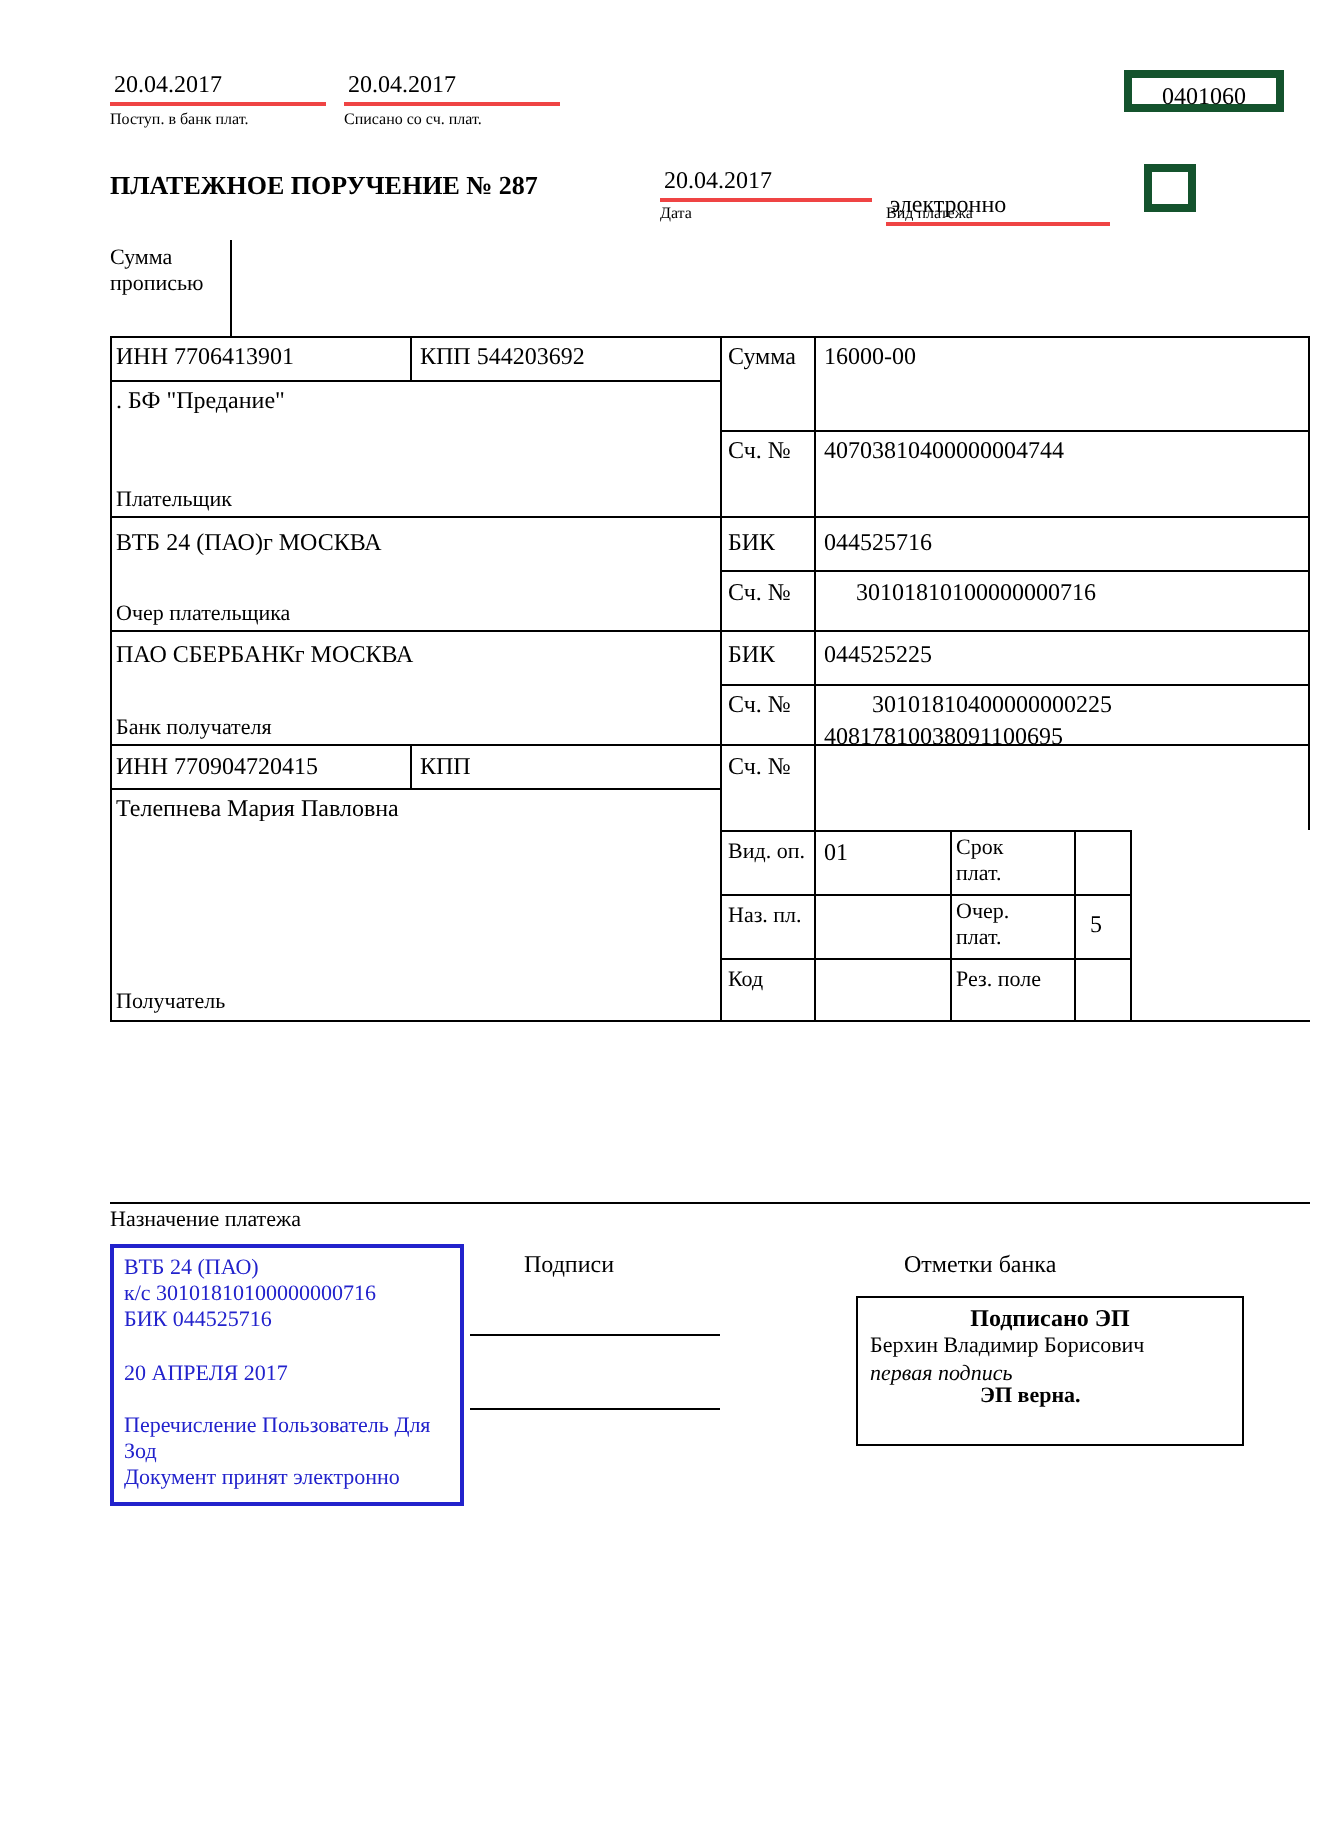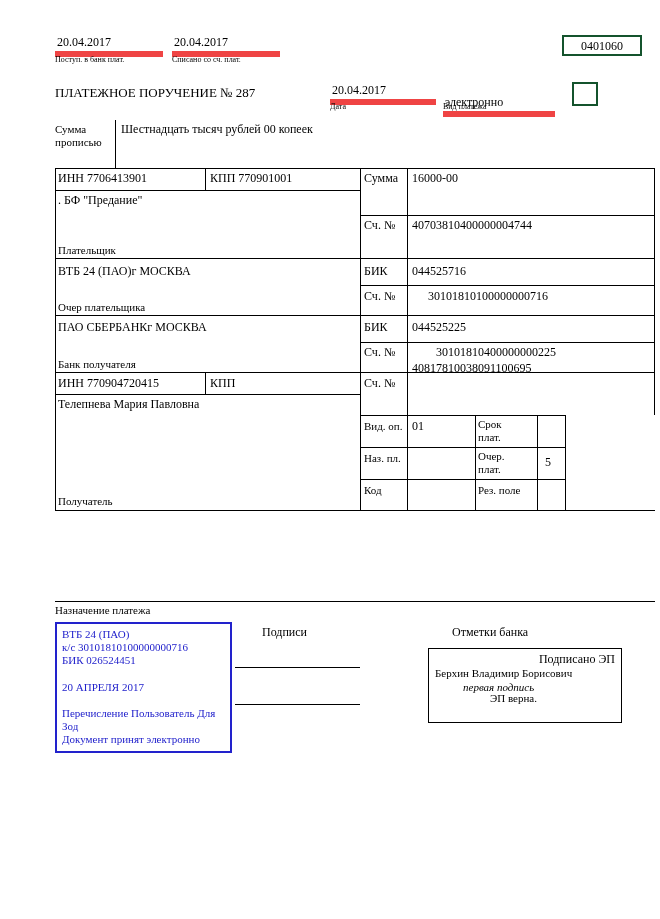--- a/index.html
+++ b/index.html
@@ -7,24 +7,24 @@
   .page {
     position:relative; width:660px; height:919px; background:#ffffff;
     font-family:"Liberation Serif","DejaVu Serif",serif; color:#000;
     overflow:hidden;
   }
   .t { position:absolute; font-size:12px; line-height:1.15; white-space:pre; }
   .wrap { white-space:normal; }
   .s11 { font-size:11px; }
   .s8  { font-size:8px; }
   .s13 { font-size:13px; }
-  .b { font-weight:normal; }
+  .b { font-weight:bold; }
   .i { font-style:italic; }
-  .field { position:absolute; border-bottom:6px solid #ef4444; font-size:12px; padding:0 2px 2px 2px; line-height:1.1; }
-  .box { position:absolute; border:2px solid #14532d;font-family:Liberation Serif, serif; }
+  .field { position:absolute; border-bottom:2px solid #ef4444; font-size:12px; padding:0 2px 2px 2px; line-height:1.1; }
+  .box { position:absolute; border:4px solid #14532d;font-family:Liberation Serif, serif; }
   .hline { position:absolute; height:1px; background:#000; }
   .vline { position:absolute; width:1px; background:#000; }
   .code-box { text-align:center; font-size:12px; line-height:19px; }
   .stamp-blue {
     position:absolute; left:55px; top:622px; width:177px; height:131px;
     border:2px solid #2222cc; color:#2222cc; padding:4px 5px;
     font-size:11px; line-height:1.2;
   }
   .stamp-blue div { white-space:normal; }
   .gap { margin-top:13px; }
@@ -43,21 +43,20 @@
 
   <div class="t s13 b" style="left:55px;top:86px">ПЛАТЕЖНОЕ ПОРУЧЕНИЕ № 287</div>
   <div class="field" style="left:330px;top:84px;width:106px">20.04.2017</div>
   <div class="t s8" style="left:330px;top:102px">Дата</div>
   <div class="field" style="left:443px;top:96px;width:112px">электронно</div>
   <div class="t s8" style="left:443px;top:102px">Вид платежа</div>
   <div class="box" style="left:572px;top:82px;width:26px;height:24px"></div>
 
   <div class="t s11 wrap" style="left:55px;top:123px;width:56px">Сумма прописью</div>
   <div class="vline" style="left:115px;top:120px;height:48px"></div>
-  <div class="t" style="left:121px;top:123px">Шестнадцать тысяч рублей 00 копеек</div>
 
   <div class="hline" style="left:55px;top:168px;width:600px"></div>
   <div class="hline" style="left:55px;top:190px;width:305px"></div>
   <div class="hline" style="left:360px;top:215px;width:295px"></div>
   <div class="hline" style="left:55px;top:258px;width:600px"></div>
   <div class="hline" style="left:360px;top:285px;width:295px"></div>
   <div class="hline" style="left:55px;top:315px;width:600px"></div>
   <div class="hline" style="left:360px;top:342px;width:295px"></div>
   <div class="hline" style="left:55px;top:372px;width:600px"></div>
   <div class="hline" style="left:55px;top:394px;width:305px"></div>
@@ -69,21 +68,21 @@
   <div class="vline" style="left:654px;top:168px;height:247px"></div>
   <div class="vline" style="left:360px;top:168px;height:342px"></div>
   <div class="vline" style="left:407px;top:168px;height:342px"></div>
   <div class="vline" style="left:205px;top:168px;height:22px"></div>
   <div class="vline" style="left:205px;top:372px;height:22px"></div>
   <div class="vline" style="left:475px;top:415px;height:95px"></div>
   <div class="vline" style="left:537px;top:415px;height:95px"></div>
   <div class="vline" style="left:565px;top:415px;height:95px"></div>
 
   <div class="t" style="left:58px;top:172px">ИНН 7706413901</div>
-  <div class="t" style="left:210px;top:172px">КПП 770901001</div>
+  <div class="t" style="left:210px;top:172px">КПП 544203692</div>
   <div class="t" style="left:364px;top:172px">Сумма</div>
   <div class="t" style="left:412px;top:172px">16000-00</div>
   <div class="t" style="left:58px;top:194px">. БФ "Предание"</div>
   <div class="t" style="left:364px;top:219px">Сч. №</div>
   <div class="t" style="left:412px;top:219px">40703810400000004744</div>
   <div class="t s11" style="left:58px;top:244px">Плательщик</div>
 
   <div class="t" style="left:58px;top:265px">ВТБ 24 (ПАО)г МОСКВА</div>
   <div class="t" style="left:364px;top:265px">БИК</div>
   <div class="t" style="left:412px;top:265px">044525716</div>
@@ -113,31 +112,31 @@
   <div class="t" style="left:545px;top:456px">5</div>
   <div class="t s11" style="left:364px;top:484px">Код</div>
   <div class="t s11 wrap" style="left:478px;top:484px;width:56px">Рез. поле</div>
 
   <div class="hline" style="left:55px;top:601px;width:600px"></div>
   <div class="t s11" style="left:55px;top:604px">Назначение платежа</div>
 
   <div class="stamp-blue" style="color: rgb(34, 34, 204); border-color: rgb(34, 34, 204);">
     <div>ВТБ 24 (ПАО)</div>
     <div>к/с 30101810100000000716</div>
-    <div>БИК 026524451</div>
+    <div>БИК 044525716</div>
     <div class="gap">20 АПРЕЛЯ 2017</div>
     <div class="gap">Перечисление Пользователь Для Зод</div>
     <div>Документ принят электронно</div>
   </div>
 
   <div class="t" style="left:262px;top:626px">Подписи</div>
   <div class="hline" style="left:235px;top:667px;width:125px"></div>
   <div class="hline" style="left:235px;top:704px;width:125px"></div>
 
   <div class="t" style="left:452px;top:626px">Отметки банка</div>
   <div class="ep-box">
-    <div class="b" style="text-align:right;font-size:12px">Подписано ЭП</div>
+    <div class="b" style="text-align:center;font-size:12px">Подписано ЭП</div>
     <div>Берхин Владимир Борисович</div>
-    <div class="i" style="margin-left:28px">первая подпись</div>
+    <div class="i" style="">первая подпись</div>
     <div class="b" style="margin-left:55px;margin-top:-3px">ЭП верна.</div>
   </div>
 
 </div>
 
 </body></html>

